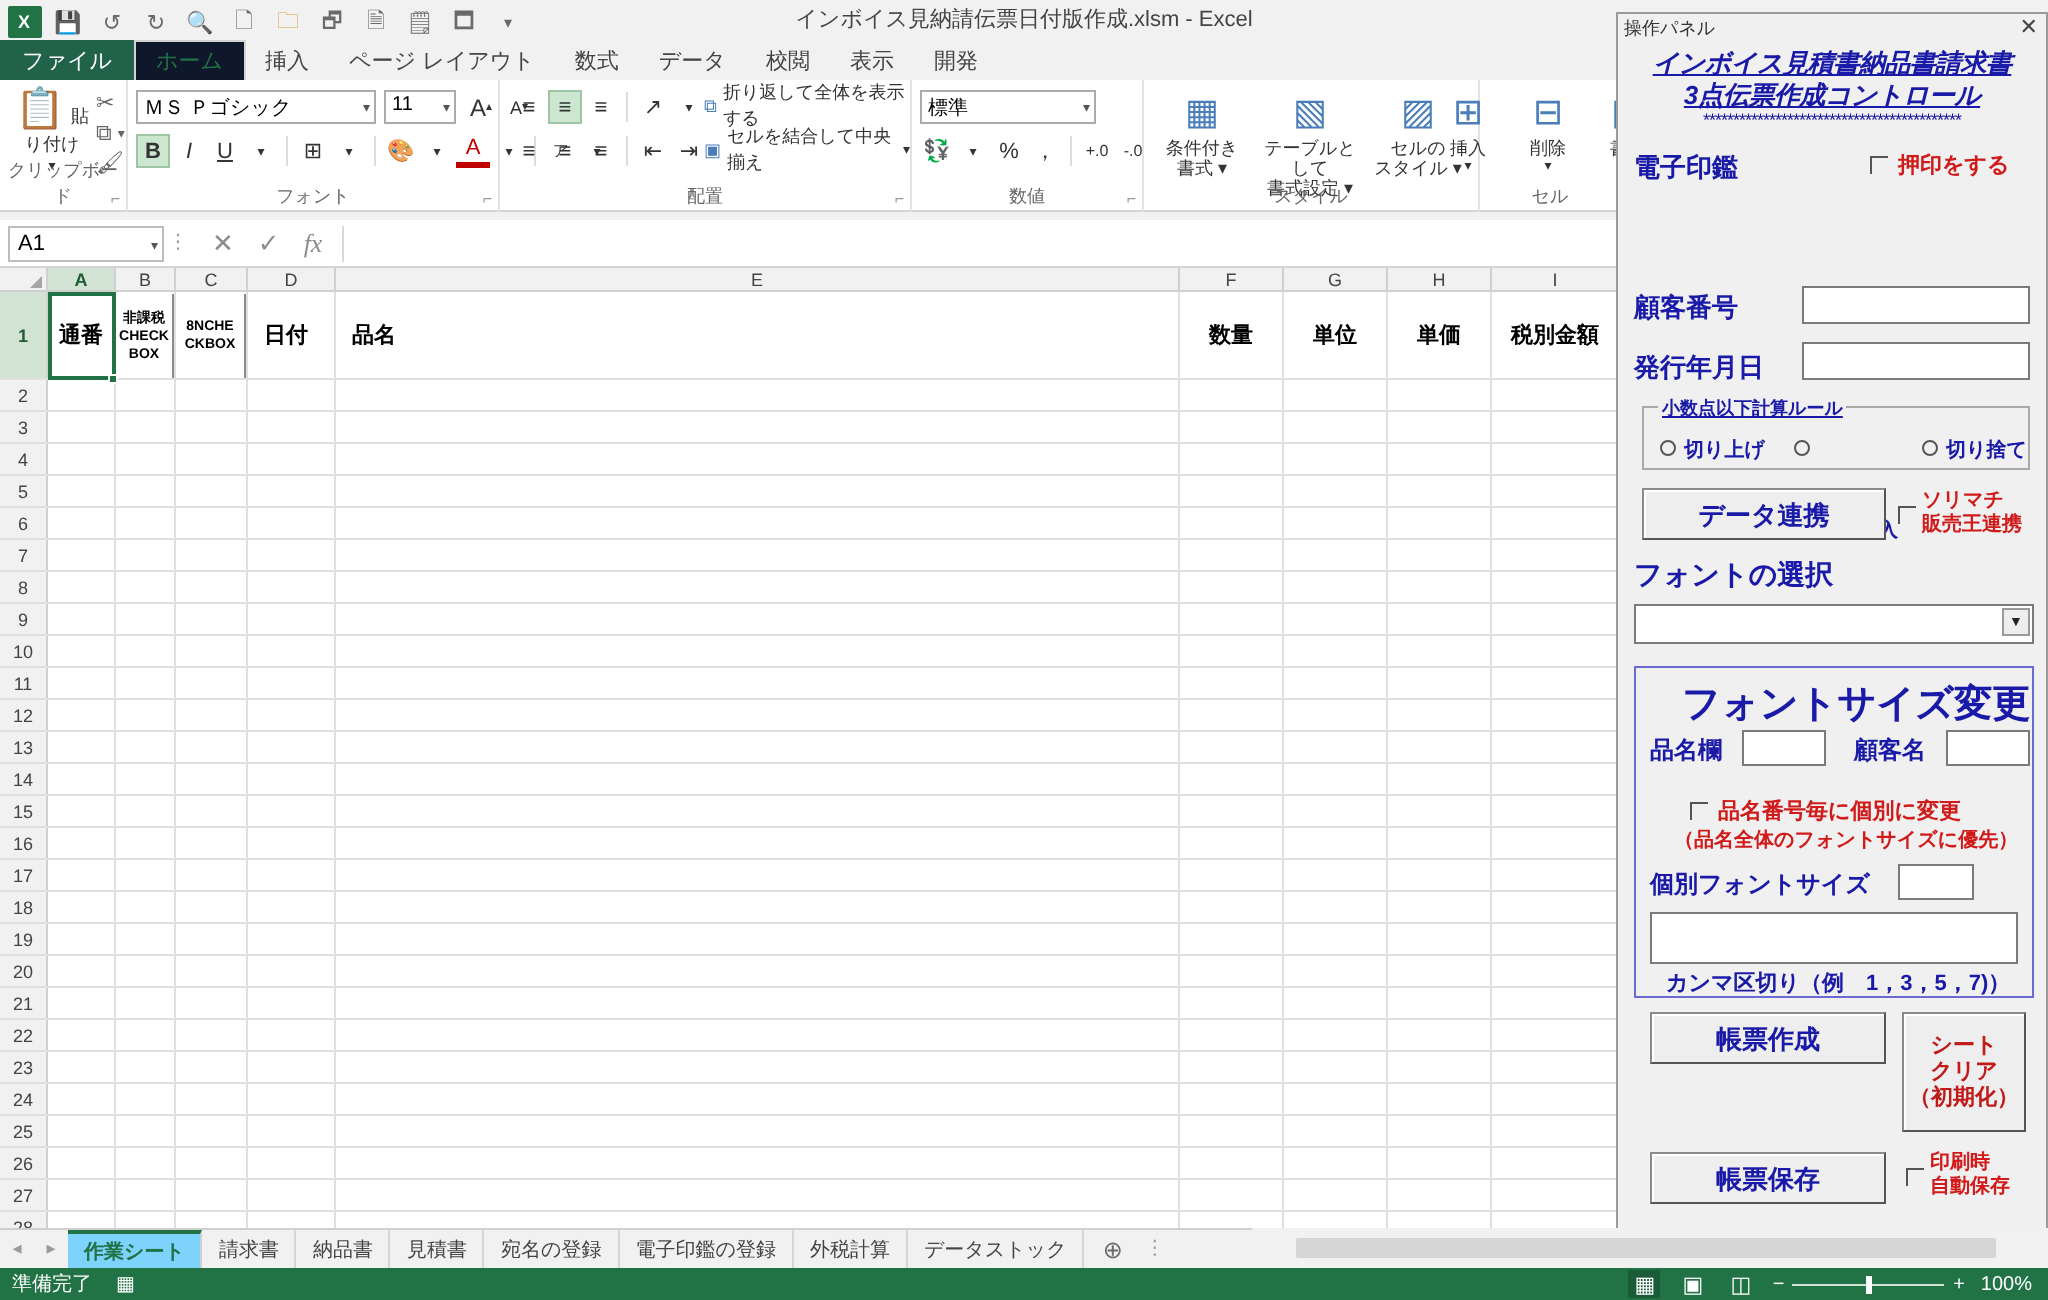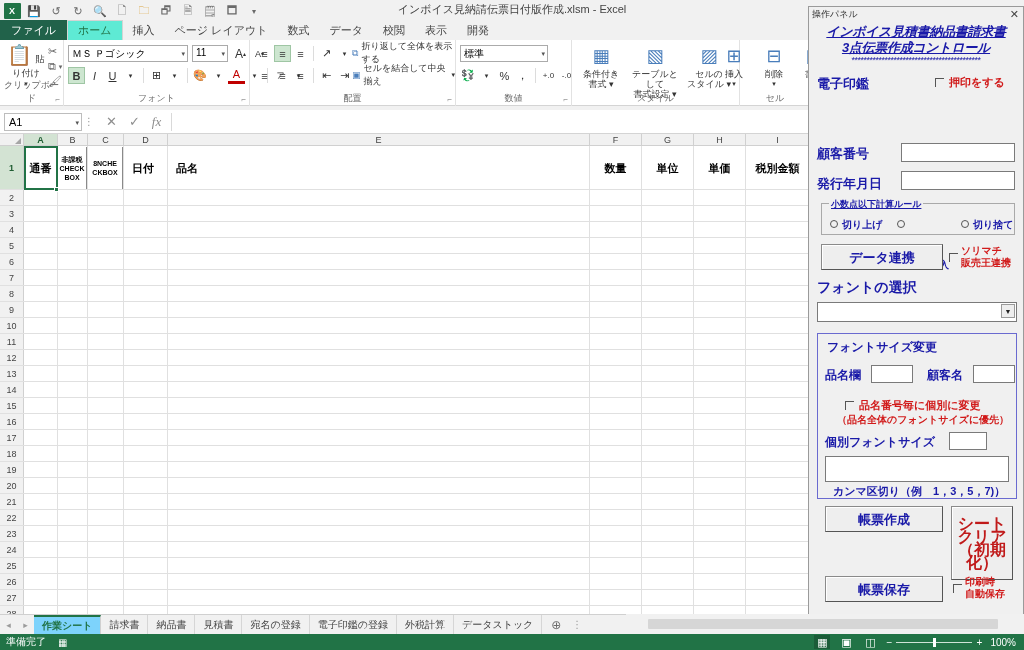--- a/index.html
+++ b/index.html
@@ -18,21 +18,21 @@
   .qicon { width:20px; height:20px; display:flex; align-items:center; justify-content:center; color:#6a6a6a; font-size:11px; }
   .xlbadge { width:17px; height:16px; background:#217346; color:#fff; font-weight:bold; font-size:9px; display:flex; align-items:center; justify-content:center; border-radius:1px;}
   .title-text { position:absolute; left:0; top:2px; width:1024px; text-align:center; font-size:11px; color:#444; }
   .wincontrols { position:absolute; right:0; top:0; display:flex; }
   .wincontrols div { width:26px; height:20px; display:flex; align-items:center; justify-content:center; color:#555; font-size:10px; }
 
   
   .tabbar { position:absolute; left:0; top:20px; width:1024px; height:20px; background:#f1f1f1; display:flex; align-items:flex-end; }
   .filetab { background:#21624a; color:#fff; height:20px; padding:0 11px; display:flex; align-items:center; font-size:11px;}
   .tab { height:20px; padding:0 10px; display:flex; align-items:center; font-size:11px; color:#444; }
-  .tab.active { background:#5eead4; color:#217346; border-top:1px solid #d4d4d4; border-left:1px solid #d4d4d4; border-right:1px solid #d4d4d4;margin-top:22px;}
+  .tab.active { background:#0f172a; color:#217346; border-top:1px solid #d4d4d4; border-left:1px solid #d4d4d4; border-right:1px solid #d4d4d4;margin-top:22px;}
 
   
   .ribbon { position:absolute; left:0; top:40px; width:1024px; height:66px; background:#fff; border-bottom:1px solid #d4d4d4; }
   .rgroup { position:absolute; top:0; height:66px; border-right:1px solid #e2e2e2; }
   .rglabel { position:absolute; bottom:1px; width:100%; text-align:center; font-size:9px; color:#666; }
   .rgdialog { position:absolute; bottom:2px; right:3px; font-size:8px; color:#999; }
   .lbl { font-size:9px; color:#333; }
 
   
   .clip-paste { position:absolute; left:6px; top:4px; width:40px; text-align:center; }
@@ -461,38 +461,38 @@
       <span>販売王連携</span>
     </div>
 
     <div class="p-lab" style="left:8px; top:272px; font-size:14px;">フォントの選択</div>
     <div class="pcombo" style="left:8px; top:295px; width:200px; height:20px;">
       <span style="position:absolute;left:3px;top:3px;font-size:10px;"></span>
       <span class="ar">▼</span>
     </div>
 
     <div class="selbord" style="left:8px; top:326px; width:200px; height:166px;"></div>
-    <div class="p-lab" style="left:18px; top:332px; font-size:12px;font-family:Liberation Serif, serif;">フォントサイズ変更</div>
+    <div class="p-lab" style="left:32px; top:332px; font-size:19px;font-family:Liberation Serif, serif;">フォントサイズ変更</div>
     <div class="p-lab" style="left:16px; top:360px; font-size:12px;">品名欄</div>
     <div class="pinput" style="left:62px; top:358px; width:42px; height:18px;"></div>
     <div class="p-lab" style="left:118px; top:360px; font-size:12px;">顧客名</div>
     <div class="pinput" style="left:164px; top:358px; width:42px; height:18px;"></div>
 
     <div class="pcheck" style="left:36px; top:394px;"></div>
     <div class="p-lab-red" style="left:50px; top:391px; font-size:11px;">品名番号毎に個別に変更</div>
     <div class="p-lab-red" style="left:28px; top:406px; font-size:10px;">（品名全体のフォントサイズに優先）</div>
 
     <div class="p-lab" style="left:16px; top:427px; font-size:12px;">個別フォントサイズ</div>
     <div class="pinput" style="left:140px; top:425px; width:38px; height:18px;"></div>
     <div class="pinput" style="left:16px; top:449px; width:184px; height:26px;"></div>
     <div class="p-lab" style="left:24px; top:477px; font-size:11px;">カンマ区切り（例　1，3，5，7)）</div>
 
     <div class="pbtn" style="left:16px; top:499px; width:118px; height:26px; font-size:13px;">帳票作成</div>
     <div class="pbtn" style="left:16px; top:569px; width:118px; height:26px; font-size:13px;">帳票保存</div>
-    <div class="pbtn red" style="left:142px; top:499px; width:62px; height:74px; font-size:16px; flex-direction:column;">
+    <div class="pbtn red" style="left:142px; top:499px; width:62px; height:60px; font-size:11px; flex-direction:column;">
       <span>シート</span>
       <span>クリア</span>
       <span>（初期化）</span>
     </div>
     <div class="pcheck" style="left:144px; top:577px;"></div>
     <div class="p-lab-red" style="left:156px; top:569px; font-size:10px; line-height:12px;">
       <span>印刷時</span><br>
       <span>自動保存</span>
     </div>
   </div>

